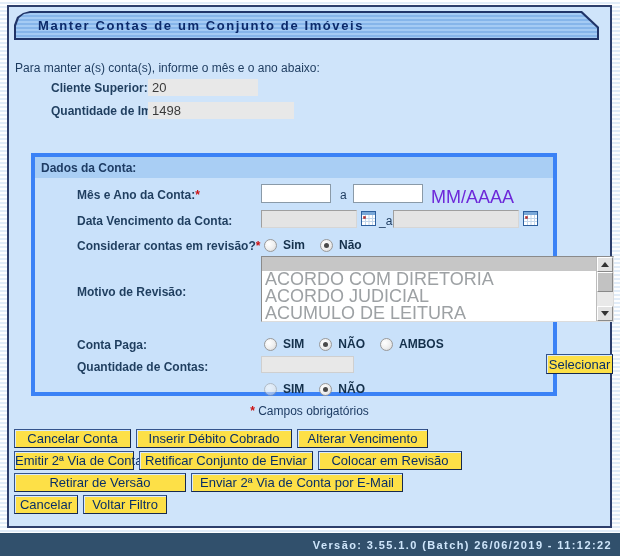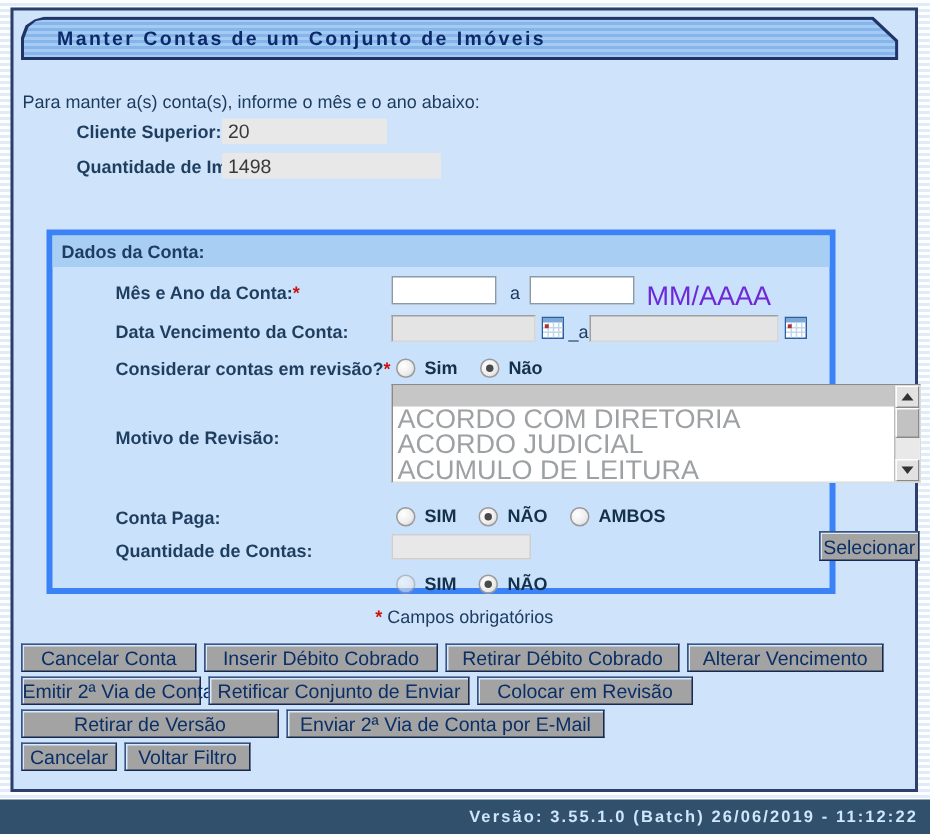--- a/index.html
+++ b/index.html
@@ -59,21 +59,21 @@
     box-sizing:border-box;display:flex;align-items:center;justify-content:center;cursor:pointer;}
   .sb-btn.bottom{bottom:0;}
   .sb-btn.topb{top:0;}
   .sb-thumb{position:absolute;left:0;top:15px;width:16px;height:20px;background:#c2c2c2;
     border:1px solid #ffffff;border-right-color:#8a8a8a;border-bottom-color:#8a8a8a;
     box-sizing:border-box;cursor:grab;}
   .tri{width:0;height:0;display:block;}
   .tri.up{border-left:4px solid transparent;border-right:4px solid transparent;border-bottom:5px solid #333;}
   .tri.down{border-left:4px solid transparent;border-right:4px solid transparent;border-top:5px solid #333;}
   
-  .btn{height:19px;background:#a3a3a3;border:1px solid #35548c;border-right-color:#16294e;
+  .btn{height:19px;background:#fde047;border:1px solid #35548c;border-right-color:#16294e;
     border-bottom-color:#16294e;box-shadow:inset 1px 1px 0 #d9eafc;color:#0a2f66;
     font-family:"Liberation Sans",sans-serif;font-size:13px;padding:0;cursor:pointer;white-space:nowrap;}
   .btnrow{position:absolute;left:5px;display:flex;gap:5px;}
   .req-note{position:absolute;left:0;top:397px;width:100%;text-align:center;
     font-size:12px;color:#1e3c64;}
   .calwrap{position:absolute;width:15px;height:15px;cursor:pointer;}
   .cal{width:15px;height:15px;display:block;}
   
   .footer{position:absolute;left:0;top:533px;width:620px;height:23px;background:#31506c;
     color:#cfe6fb;font-size:11px;font-weight:bold;letter-spacing:1.4px;display:flex;
@@ -179,21 +179,20 @@
     </div>
 
     <div class="req-note">
       <span class="req">*</span>
       <span>Campos obrigatórios</span>
     </div>
 
     <div class="btnrow" style="top:422px">
       <button class="btn" style="width:117px">Cancelar Conta</button>
       <button class="btn" style="width:156px">Inserir Débito Cobrado</button>
-      <button class="btn" style="width:156px">Retirar Débito Cobrado</button>
       <button class="btn" style="width:131px">Alterar Vencimento</button>
     </div>
     <div class="btnrow" style="top:444px">
       <button class="btn" style="width:120px">Emitir 2ª Via de Conta</button>
       <button class="btn" style="width:174px">Retificar Conjunto de Enviar</button>
       <button class="btn" style="width:144px">Colocar em Revisão</button>
     </div>
     <div class="btnrow" style="top:466px">
       <button class="btn" style="width:172px">Retirar de Versão</button>
       <button class="btn" style="width:212px">Enviar 2ª Via de Conta por E-Mail</button>

